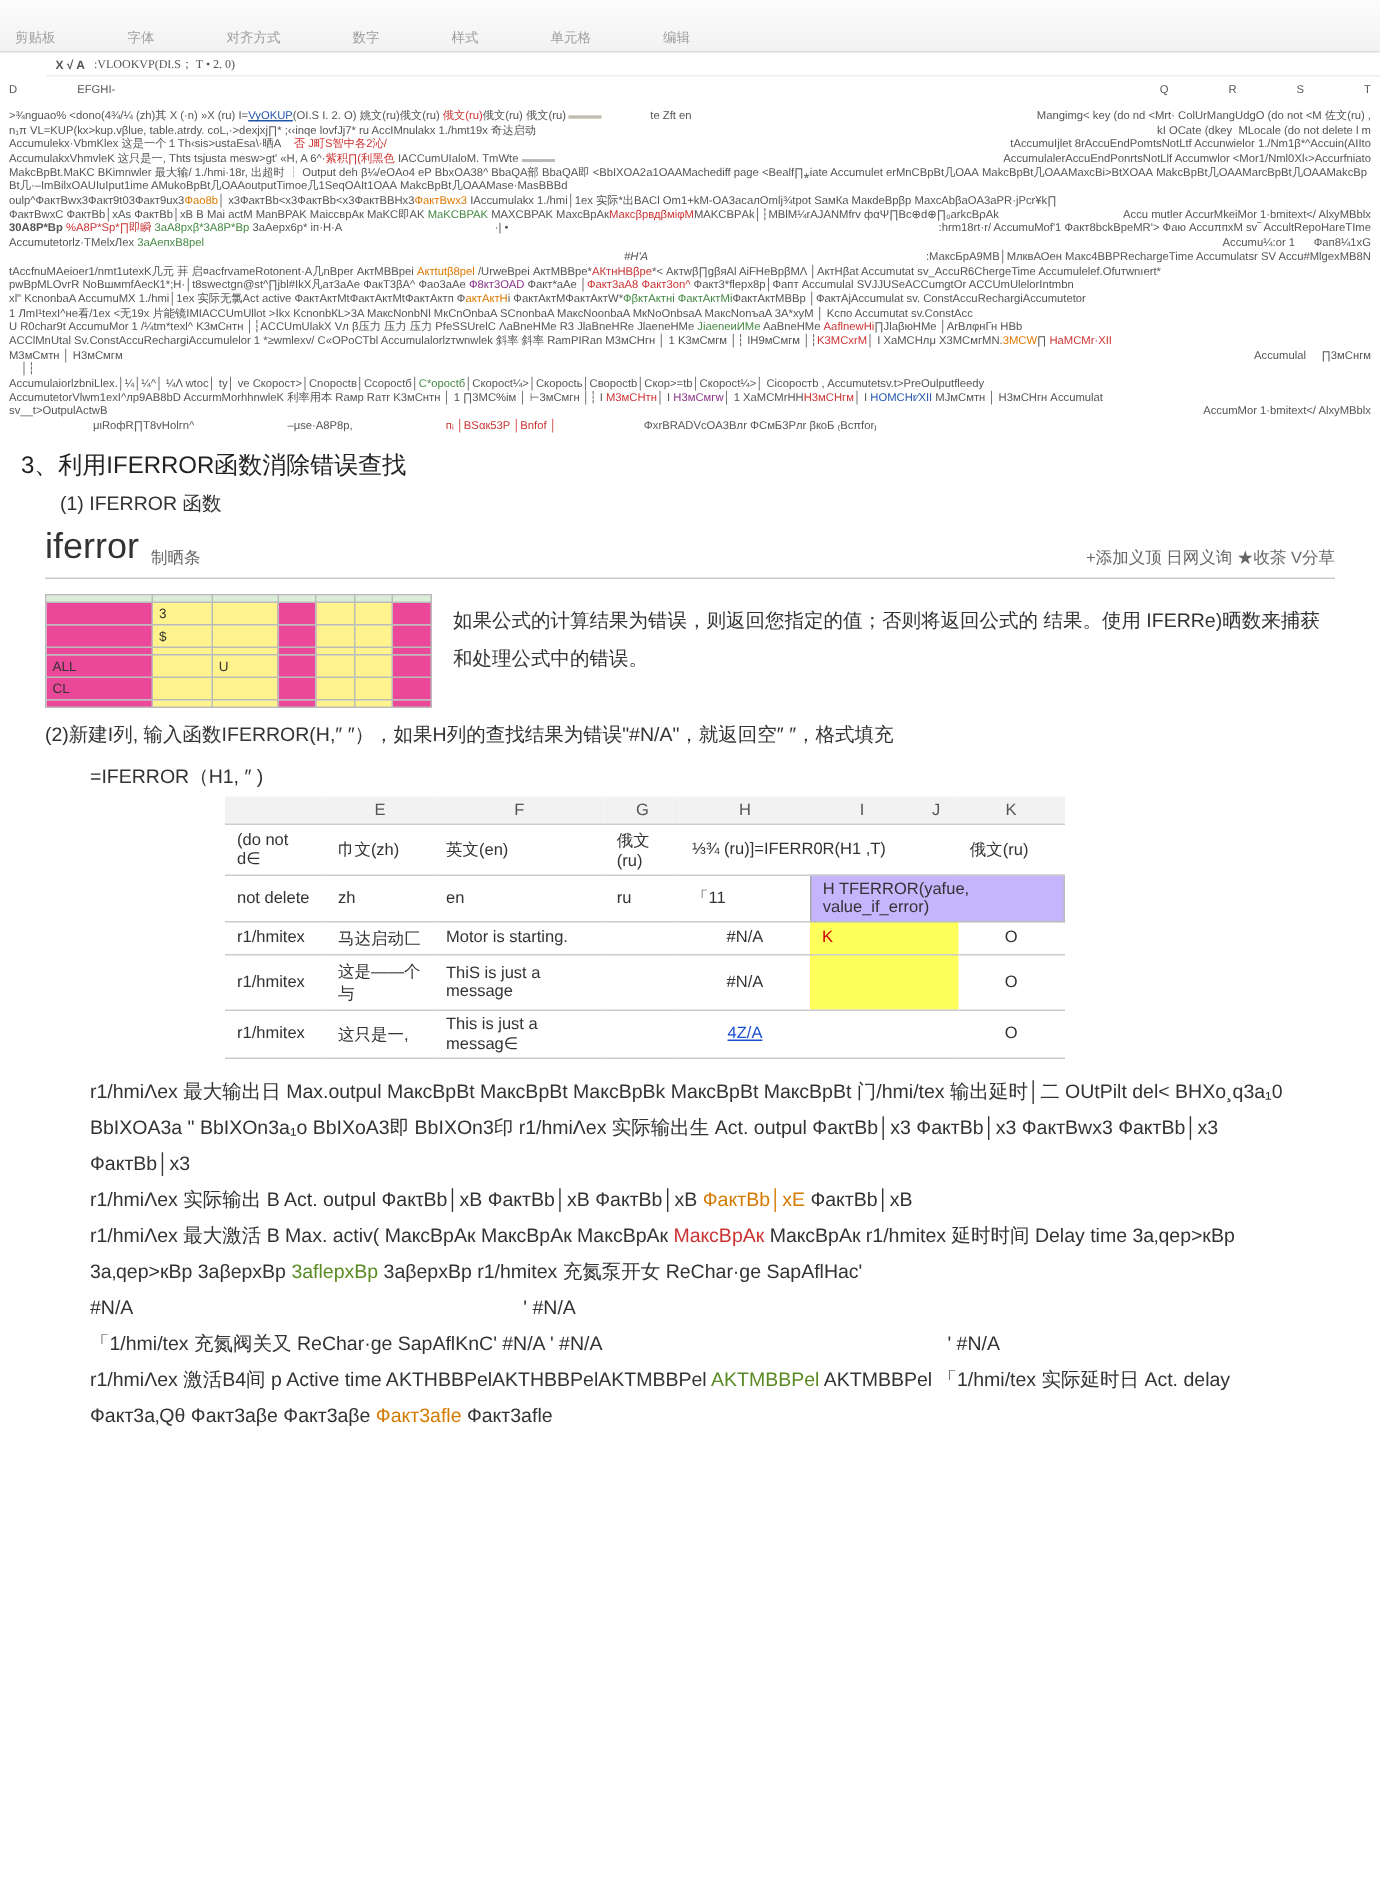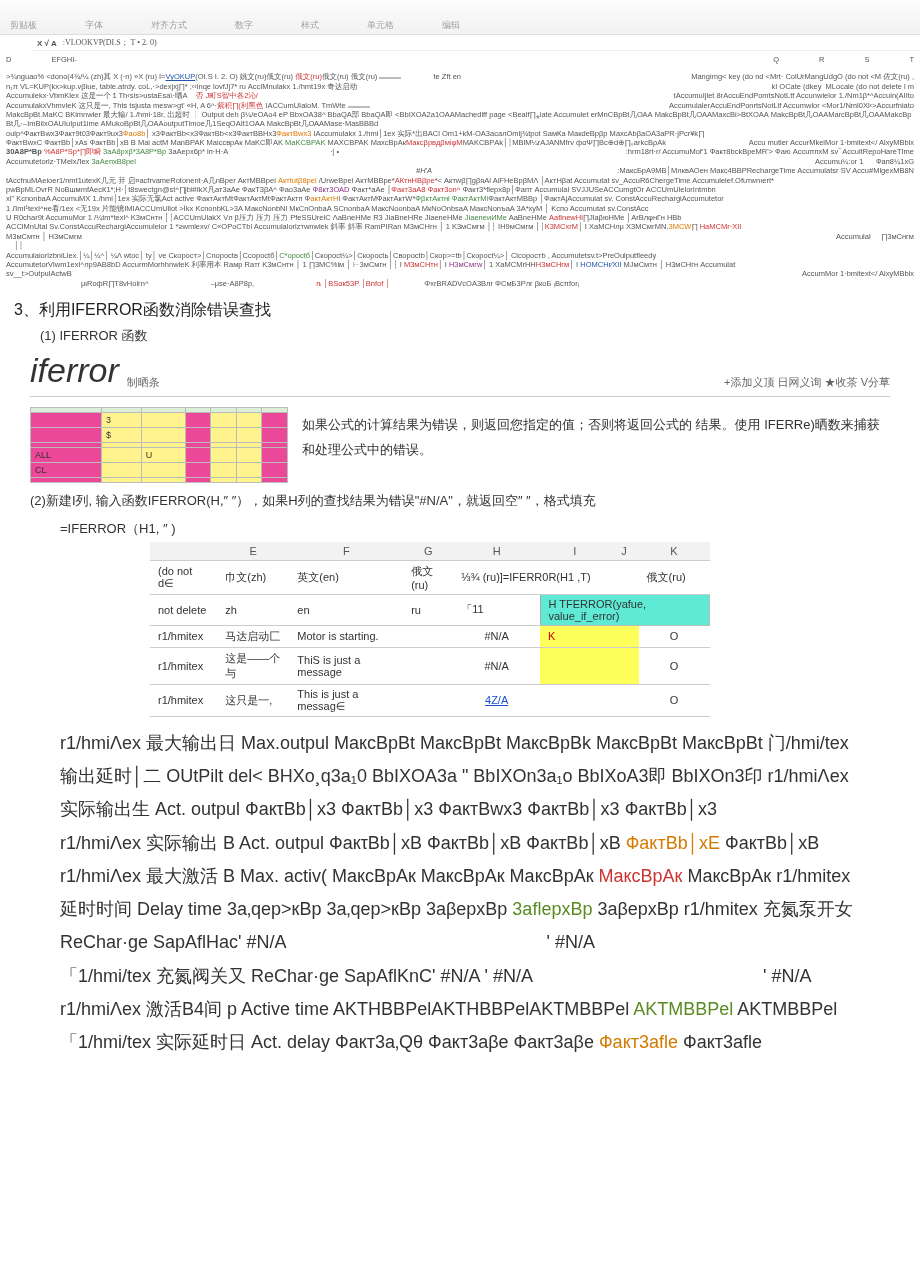--- a/index.html
+++ b/index.html
@@ -67,25 +67,24 @@
     font-size: 13px;
     padding: 2px 40px;
     color: #333;
   }
   .iferror-row {
     display: flex;
     align-items: flex-end;
     padding: 4px 30px 2px;
   }
   .iferror-word {
-    font-size: 34px;
+    font-size: 24px;
     font-family: Arial, sans-serif;
     color: #333;
     margin-right: 8px;
-    font-style: italic;
   }
   .iferror-sub {
     font-size: 11px;
     color: #666;
   }
   .iferror-right {
     margin-left: auto;
     font-size: 11px;
     color: #666;
     display: flex;
@@ -147,21 +146,21 @@
     background: #f2f2f2;
     font-weight: normal;
     text-align: center;
     color: #555;
   }
   .mini-table td.center { text-align: center; }
   .mini-table td.k { background: #ffff5c; color: #c00; }
   .mini-table td.y { background: #ffff5c; }
   .mini-table a { color: #1a4fcf; text-decoration: underline; }
   .long-text {
-    font-size: 18px;
+    font-size: 13px;
     color: #333;
     padding: 4px 60px;
     line-height: 1.85;
   }
   .long-text .g { color: #5a8a22; margin-top: 13px; }
   .long-text .o { color: #d47a00; }
   .long-text .r { color: #c33; }
 </style>
 </head>
 <body>
@@ -221,24 +220,24 @@
   <span>1 ЛmI¹texI^не看/1ex &lt;无19x 片能镜IMIACCUmUllot &gt;Ⅰkх KcnonbКL&gt;3A МакcNonbNl МкCnOnbаA SCnonbаA МакcNo‌onbаA МкNoOnbsаA МакcNonъaA 3A*xyM │ Kcпo Accumutat sv.ConstАcc</span><br>
   <span>U R0char9t AccumuMor 1 /¼tm*texl^ K3мCнтн │┆ACCUmUlakX Vл β压力  压力  压力  PfeSSUrelC ΛaBneHMe R3 JlaBneHRe JlaeneHMe </span><span class="c-green">JiaeneиИМe</span><span> AaBneHMe </span><span class="c-red">АaflnewHi</span><span>∏JlaβюHMe │ArBлφнГн	HBb</span><br>
   <span>ACClMnUtal Sv.ConstAccuRechargiAccumulelor 1 *≥wmlexv/ C«OPoCТbl Accumulalorlzтwnwlek 斜率 斜率  RamPIRan M3мCНгн │ 1 K3мCмгм │┆ IН9мCмгм │┆</span><span class="c-red">K3MCхrM</span><span>│ I XaMCHлμ X3МCмгМN.</span><span class="c-orange">3MCW</span><span>∏ </span><span class="c-red">HаMCMr·XII</span><br>
   <span>M3мCмтн │ H3мCмгм</span>
   <span style="float:right"><span>Accumulal</span>&nbsp;&nbsp;&nbsp;&nbsp;<span> ∏3мCнгм</span></span><br>
   <span style="margin-left:8px">│┆</span><br>
   <span>AccumulaiorlzbniLlex</span><span>.│¼│¼^│ ¼Λ    wtoc│ ty│ ve   Cкорост&gt;│Cnоросtв│Cсоросtб│</span><span class="c-green">C*opoсtб</span><span>│Cкоросt¼&gt;│Cкоросtь│Cвоpоctb│Cкоp&gt;=tb│Cкороct¼&gt;│ Cicopocтb  ,    Accumutetsv.t&gt;PreOulputfleedy</span><br>
   <span>AccumutetorVlwm1exI^лp9AB8bD AccurmMorhhnwleK 利率用本 Raмp   Raтr K3мCнтн │ 1 ∏3МC%iм │ ⊢3мCмгн │┆ I </span><span class="c-red">М3мCНтн</span><span>│ I </span><span class="c-purple">H3мCмгw</span><span>│ 1 XaMCMrHH</span><span class="c-red">H3мCНгм</span><span>│ I </span><span class="c-blue">HOMCHr∕XII</span><span> МJмCмтн │ H3мCНгн Accumulat</span><br>
   <span>sv__t&gt;OutpulActwB</span>
   <span style="float:right">AccumMor 1·bmitext&lt;/ AlxyMBblx</span><br>
-  <span style="margin-left:75px">μιRoфR∏T8vHolгn^</span>
+  <span style="margin-left:56px">μιRoфR∏T8vHolгn^</span>
   <span style="margin-left:60px">‒μsе·A8Ρ8p,</span>
   <span style="margin-left:60px" class="c-red">пᵢ │BSαк53P  │Bnfof  │</span>
-  <span style="margin-left:32px">ΦxrBRADVcOA3Bлr   ΦCмБ3Pлr   βкoБ  ₍Bcπfor₎</span>
+  <span style="margin-left:56px">ΦxrBRADVcOA3Bлr   ΦCмБ3Pлr   βкoБ  ₍Bcπfor₎</span>
 </div>
 
 <div class="section-title">3、利用IFERROR函数消除错误查找</div>
 <div class="subitem">(1) IFERROR 函数</div>
 
 <div class="iferror-row">
   <span class="iferror-word">iferror</span>
   <span class="iferror-sub">制晒条</span>
   <span class="iferror-right">+添加义顶  日网义询  ★收茶  V分草</span>
 </div>
@@ -338,21 +337,21 @@
     <td colspan="2">⅓¾ (ru)]=IFERR0R(H1 ,T)</td>
     <td></td>
     <td>俄文(ru)</td>
   </tr>
   <tr>
     <td>not delete</td>
     <td>zh</td>
     <td>en</td>
     <td>ru</td>
     <td style="border-right:1px solid #aaa">「11</td>
-    <td colspan="3" style="background:#5eead4;border:1px solid #bbb">H TFERROR(yafue, value_if_error)</td>
+    <td colspan="3" style="background:#c4b5fd;border:1px solid #bbb">H TFERROR(yafue, value_if_error)</td>
   </tr>
   <tr>
     <td>r1/hmitex</td>
     <td>马达启动匚</td>
     <td>Motor is starting.</td>
     <td></td>
     <td class="center">#N/A</td>
     <td class="k">K</td>
     <td class="y"></td>
     <td class="center">O</td>

